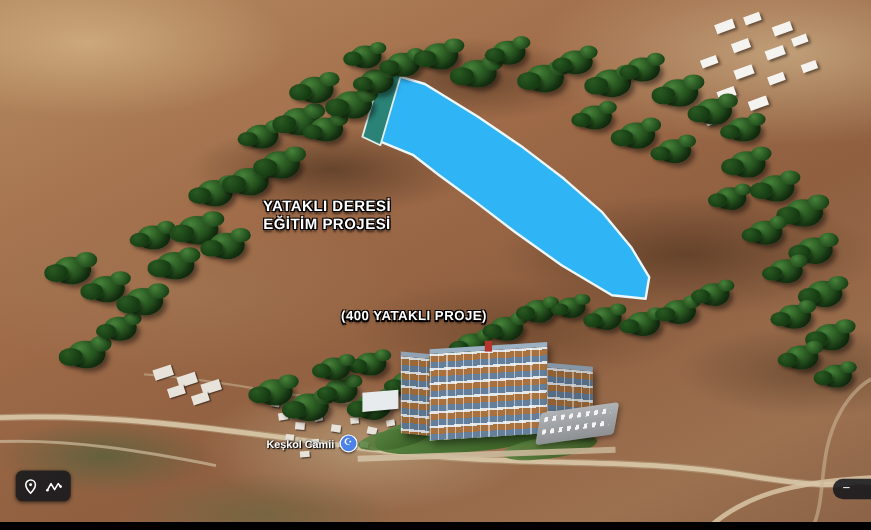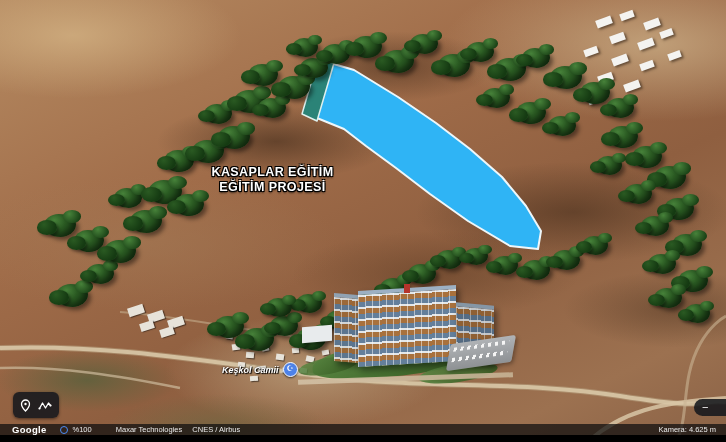--- a/index.html
+++ b/index.html
@@ -49,21 +49,21 @@
   .h-block{position:absolute;
     background:
       repeating-linear-gradient(90deg, rgba(255,255,255,.5) 0 1px, rgba(255,255,255,0) 1px 7px),
       repeating-linear-gradient(180deg, #e3e7ea 0 2px, #a8713d 2px 7px, #647f9b 7px 12px);
     border-top:4px solid #9cb0c3;box-shadow:3px 4px 6px rgba(0,0,0,.45);}
   .h-cars{position:absolute;left:4px;width:56px;height:4px;
     background:repeating-linear-gradient(90deg,#f5f5f5 0 3px,transparent 3px 7px);}
   
   #poi{position:absolute;left:222px;top:362px;display:flex;align-items:center;gap:4px;}
   #poi-name{color:#fff;font-size:9px;font-weight:700;
-    text-shadow:0 0 2px #000,1px 1px 1px #000;font-style:italic;}
+    text-shadow:0 0 2px #000,1px 1px 1px #000;}
   #poi-pin{width:13px;height:13px;border-radius:50%;background:var(--poi);border:1px solid #fff;
     color:#fff;font-size:8px;line-height:12px;text-align:center;box-shadow:0 1px 2px rgba(0,0,0,.6);}
   
   #toolbox{position:absolute;left:13px;top:392px;width:46px;height:26px;border-radius:6px;
     background:rgba(24,26,30,.9);display:flex;align-items:center;justify-content:space-evenly;
     box-shadow:0 1px 3px rgba(0,0,0,.5);}
   #toolbox svg{display:block;cursor:pointer;}
   #zoom-pill{position:absolute;left:694px;top:399px;width:52px;height:17px;border-radius:9px;
     background:rgba(22,24,28,.88);display:flex;align-items:center;justify-content:space-between;
     padding:0 8px;box-sizing:border-box;color:#fff;font-size:11px;line-height:1;}
@@ -212,24 +212,25 @@
     <div class="h-block" style="left:158px;top:20px;width:38px;height:54px;transform:skewY(5deg);filter:brightness(.85);"></div>
     <div style="position:absolute;left:106px;top:0px;width:6px;height:9px;background:#b5342c;"></div>
     <div style="position:absolute;left:150px;top:56px;width:66px;height:26px;background:linear-gradient(#b0b3b6,#8e9194);transform:rotate(-8deg) skewX(-18deg);border-radius:3px;box-shadow:2px 2px 4px rgba(0,0,0,.35);">
       <div class="h-cars" style="top:4px;"></div>
       <div class="h-cars" style="top:14px;"></div>
     </div>
     <div style="position:absolute;left:0px;top:92px;width:215px;height:5px;background:linear-gradient(90deg,#d3c1a5,#c6b294);transform:rotate(-2deg);opacity:.9;"></div>
   </div>
 
   <div class="map-label" id="golet-label">
-    <div>KASAPLAR EĞİTİM</div>
+    <div>YATAKLI DERESİ</div>
     <div>EĞİTİM PROJESİ</div>
   </div>
   <div class="map-label" id="hospital-label">
+    <div>(400 YATAKLI PROJE)</div>
   </div>
 
   <div id="poi">
     <span id="poi-name">Keşkol Camii</span>
     <span id="poi-pin">☪</span>
   </div>
 
   <div id="toolbox">
     <svg width="11" height="13" viewBox="0 0 11 13">
       <path d="M5.5,1 a4,4 0 0 1 4,4 c0,3 -4,7 -4,7 s-4,-4 -4,-7 a4,4 0 0 1 4,-4 z" fill="none" stroke="#fff" stroke-width="1.3"></path>
@@ -240,23 +241,15 @@
       <circle cx="1.5" cy="8.5" r="1.1" fill="#fff"></circle>
       <circle cx="12.5" cy="5.5" r="1.1" fill="#fff"></circle>
     </svg>
   </div>
 
   <div id="zoom-pill">
     <span>−</span>
 
   </div>
 
-  <div id="status-bar">
-    <span id="brand">Google</span>
-    <span id="loader-ring"></span>
-    <span id="zoom-percent">%100</span>
-    <span id="attr1">Maxar Technologies</span>
-    <span id="attr2">CNES / Airbus</span>
-    <span id="camera-readout">Kamera: 4.625 m</span>
-  </div>
   <div id="letterbox"></div>
 
 </div>
 
 </body></html>

